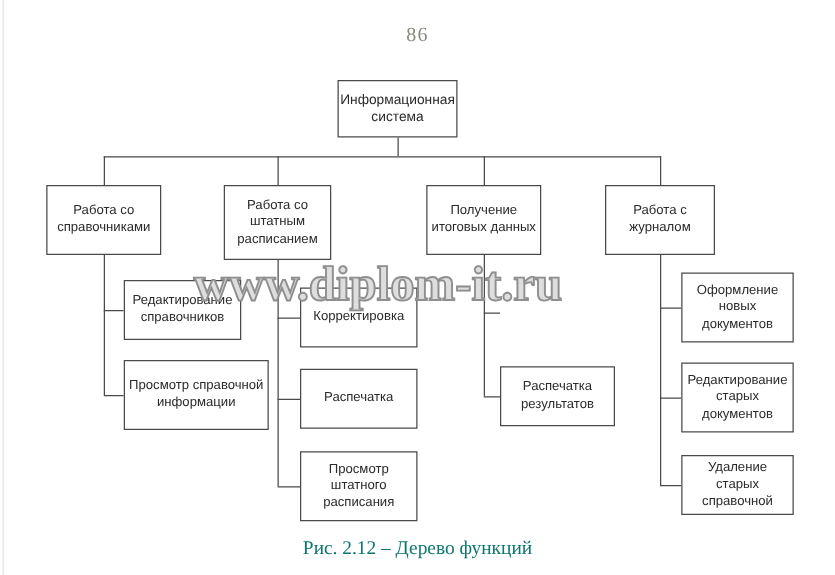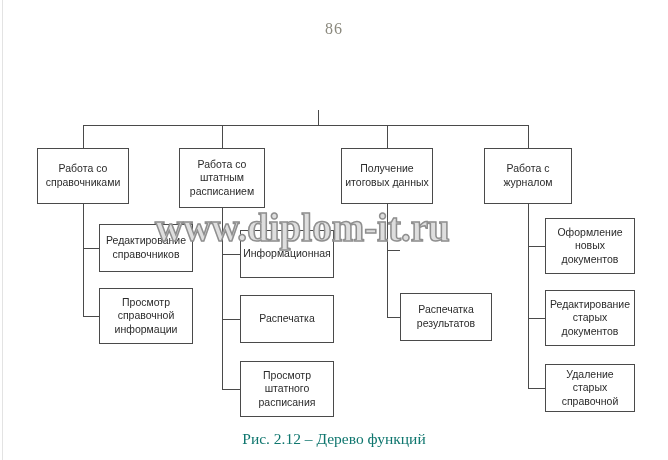--- a/index.html
+++ b/index.html
@@ -53,46 +53,47 @@
 </style>
 </head>
 <body>
 
 <div id="canvas">
 
   <div class="edge-artifact"></div>
 
   <div class="page-number">86</div>
 
+  <div class="node node-root" style="left:270px;top:64px;width:96px;height:46px;">Информационная система</div>
 
   <div class="vline" style="left:318px;top:110px;height:15px;"></div>
   <div class="hline" style="left:83px;top:125px;width:446px;"></div>
   <div class="vline" style="left:83px;top:125px;height:23px;"></div>
   <div class="vline" style="left:222px;top:125px;height:23px;"></div>
   <div class="vline" style="left:387px;top:125px;height:23px;"></div>
   <div class="vline" style="left:528px;top:125px;height:23px;"></div>
 
   <div class="node" style="left:37px;top:148px;width:92px;height:56px;">Работа со справочниками</div>
   <div class="node" style="left:179px;top:148px;width:86px;height:60px;">Работа со штатным расписанием</div>
   <div class="node" style="left:341px;top:148px;width:92px;height:56px;">Получение итоговых данных</div>
   <div class="node" style="left:484px;top:148px;width:88px;height:56px;">Работа с журналом</div>
 
   <div class="vline" style="left:83px;top:204px;height:112px;"></div>
   <div class="hline" style="left:83px;top:248px;width:16px;"></div>
   <div class="hline" style="left:83px;top:316px;width:16px;"></div>
 
   <div class="node" style="left:99px;top:224px;width:94px;height:48px;">Редактирование справочников</div>
-  <div class="node" style="left:99px;top:288px;width:94px;height:56px;">Просмотр справочной информации</div>
+  <div class="node" style="left:99px;top:288px;width:116px;height:56px;">Просмотр справочной информации</div>
 
   <div class="vline" style="left:222px;top:208px;height:181px;"></div>
   <div class="hline" style="left:222px;top:254px;width:18px;"></div>
   <div class="hline" style="left:222px;top:319px;width:18px;"></div>
   <div class="hline" style="left:222px;top:389px;width:18px;"></div>
 
-  <div class="node" style="left:240px;top:230px;width:94px;height:48px;">Информационная</div>
+  <div class="node" style="left:240px;top:230px;width:94px;height:48px;">Корректировка</div>
   <div class="node" style="left:240px;top:361px;width:94px;height:56px;">Просмотр штатного расписания</div>
   <div class="node" style="left:240px;top:295px;width:94px;height:48px;">Распечатка</div>
 
   <div class="vline" style="left:387px;top:204px;height:113px;"></div>
   <div class="hline" style="left:387px;top:250px;width:13px;"></div>
   <div class="hline" style="left:387px;top:317px;width:13px;"></div>
 
   <div class="node" style="left:400px;top:293px;width:92px;height:48px;">Распечатка результатов</div>
 
   <div class="vline" style="left:528px;top:204px;height:184px;"></div>

